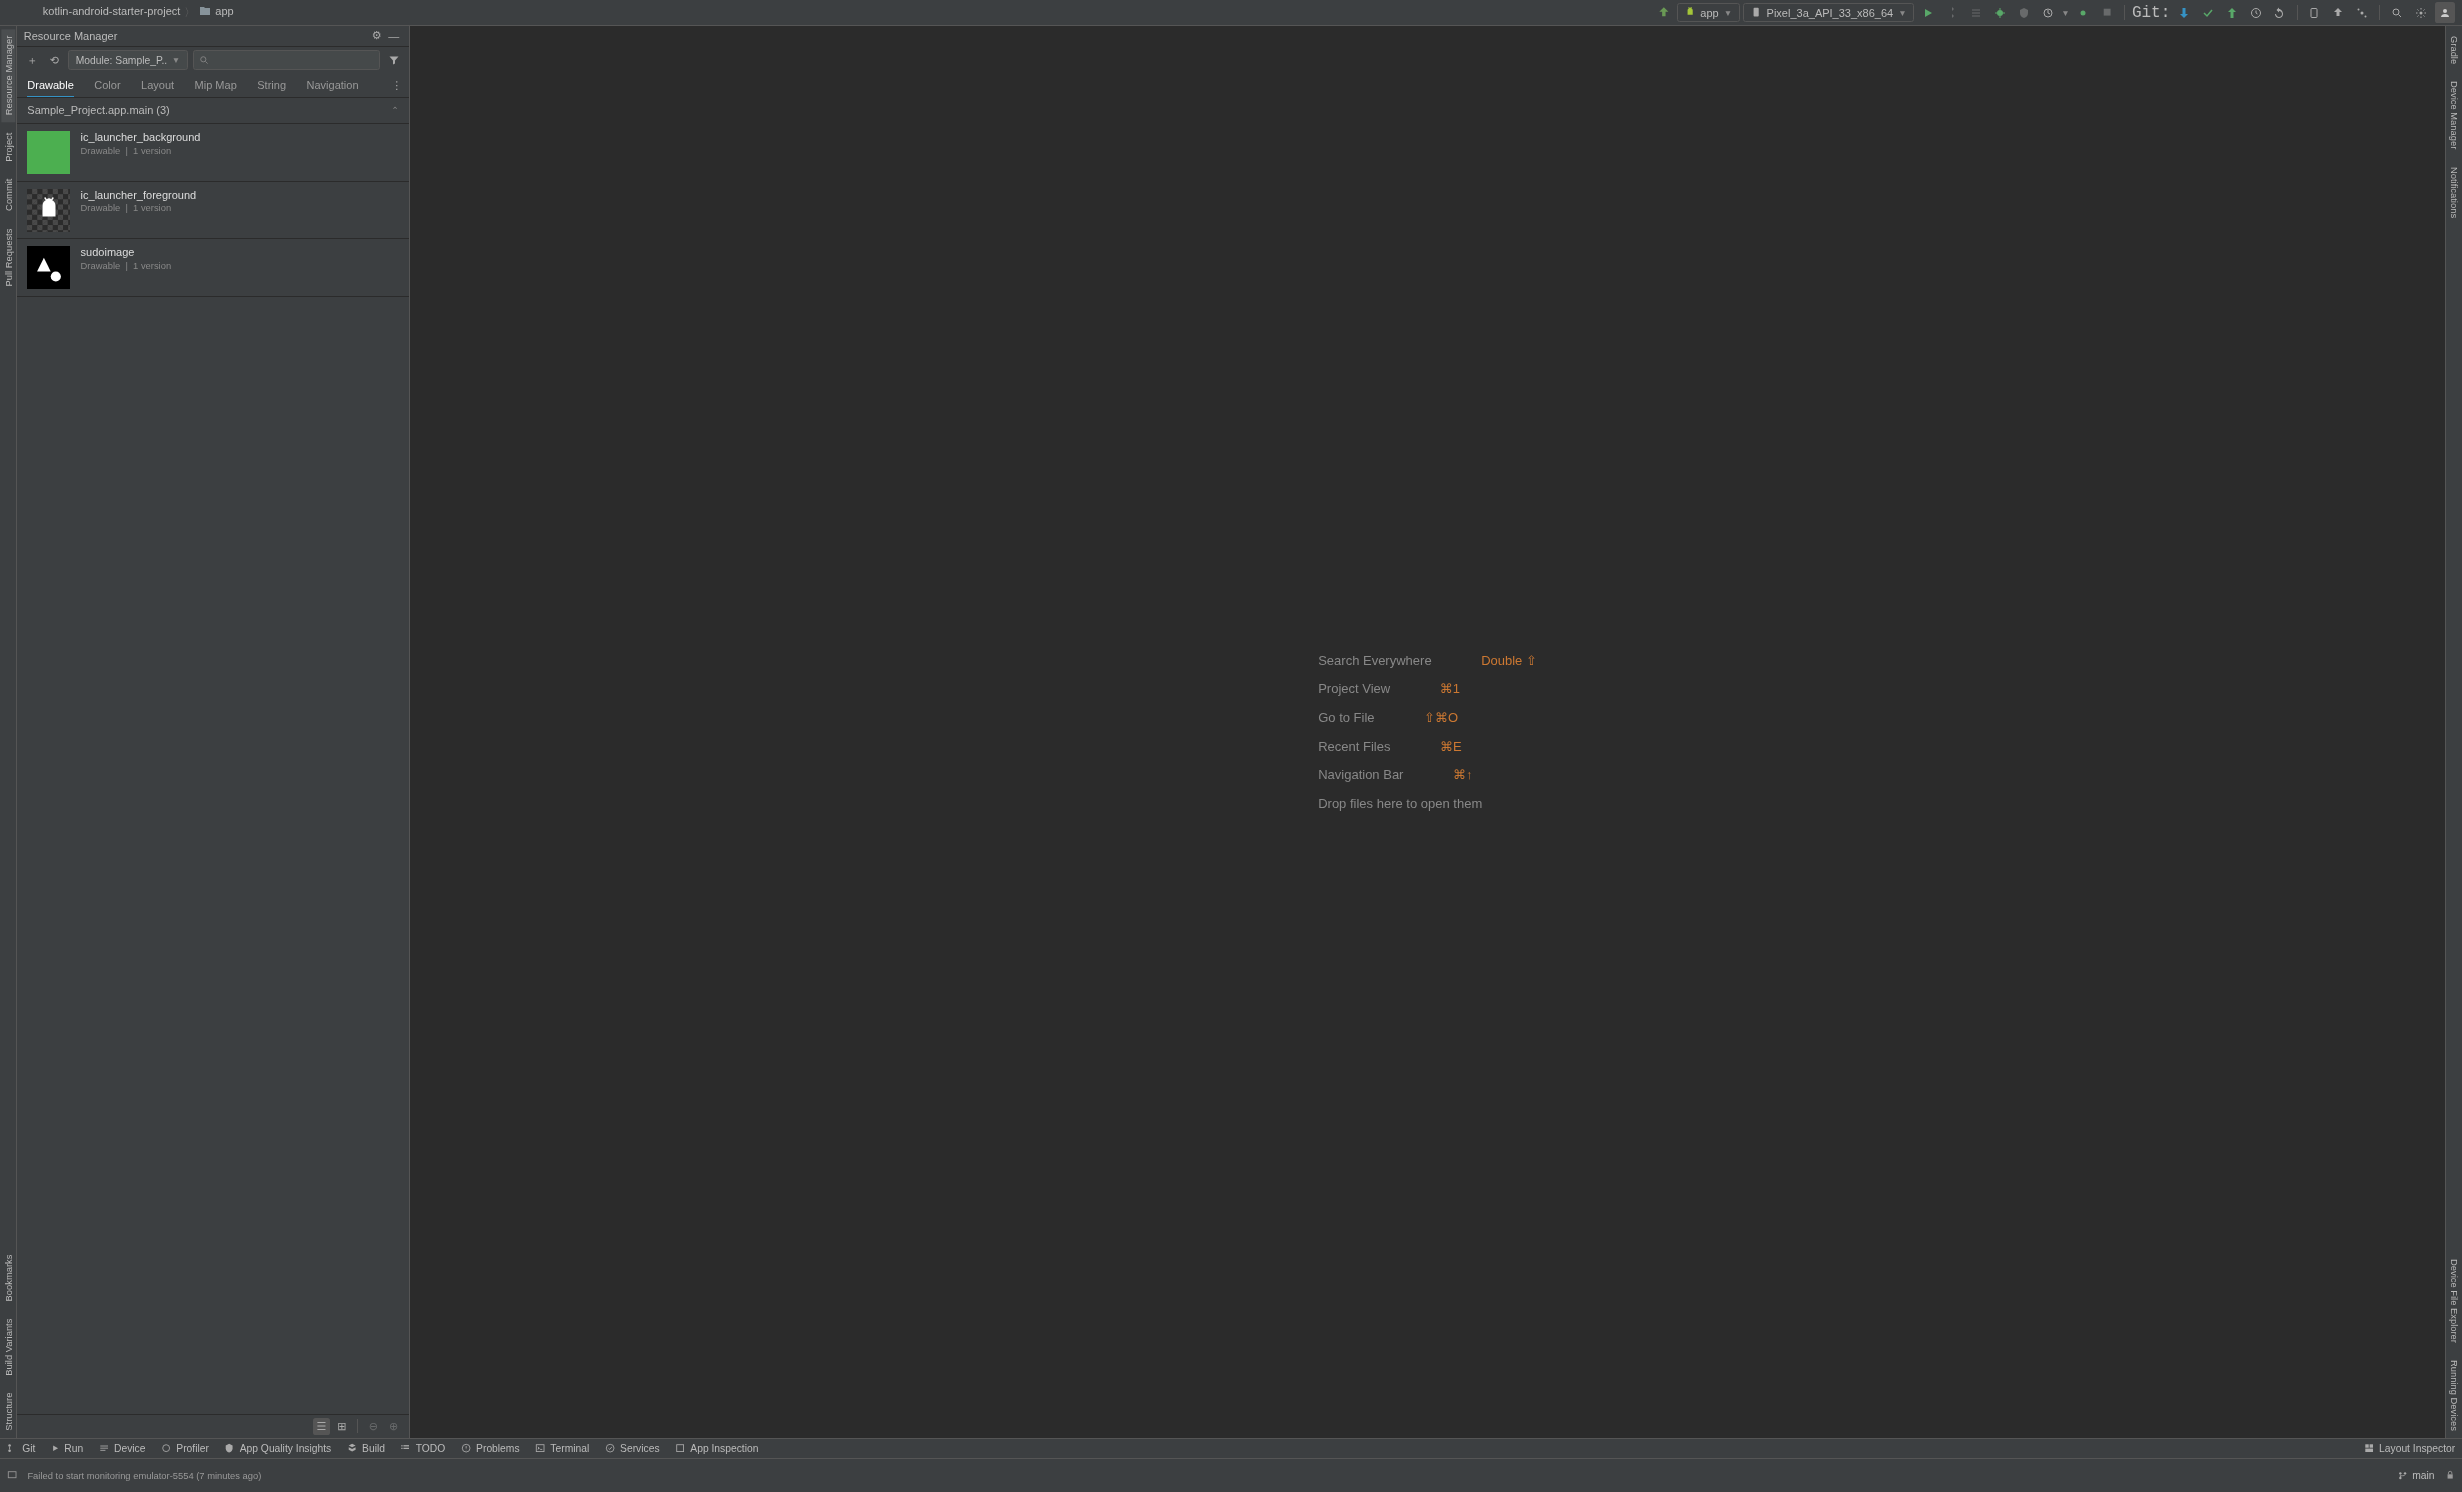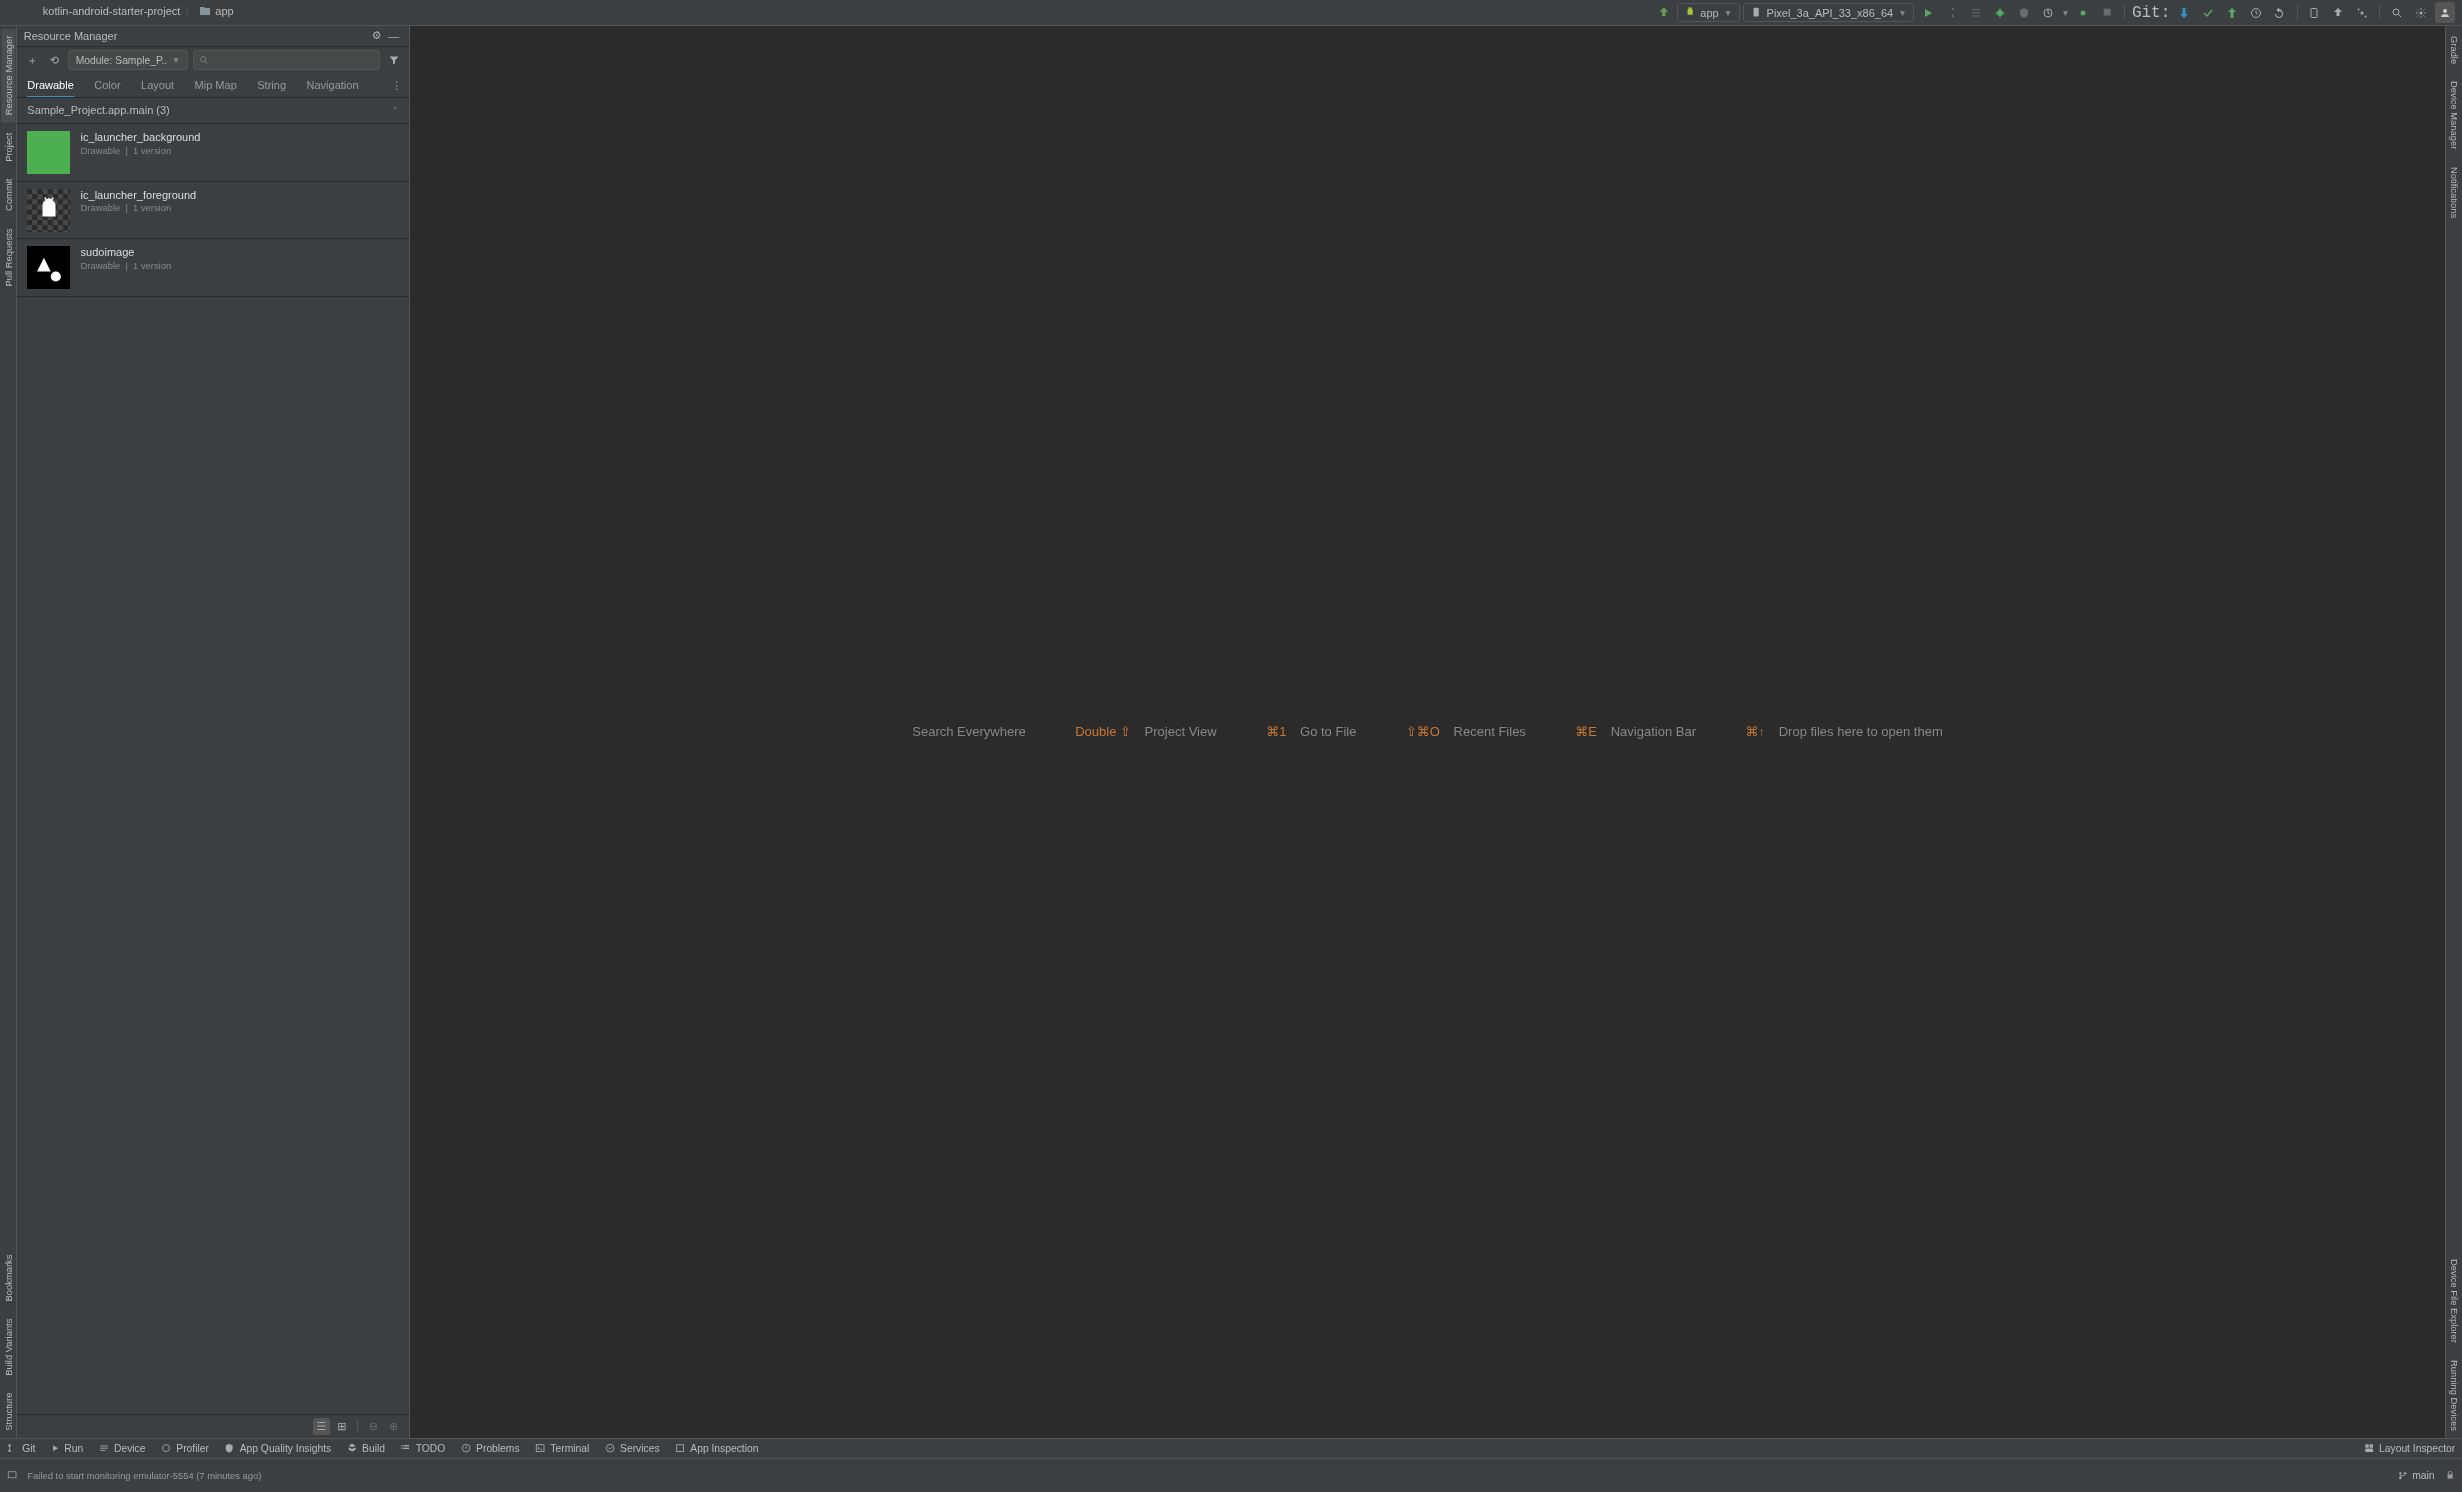--- a/index.html
+++ b/index.html
@@ -35,21 +35,21 @@
 .resource-list { flex: 1; overflow-y: auto; }
 .resource-item { display: flex; align-items: flex-start; padding: 6.8px 10.3px; gap: 10.3px; border-bottom: 0.9px solid #2b2b2b; cursor: pointer; }
 .resource-thumb { width: 43px; height: 43px; background: #2b2b2b; display: flex; align-items: center; justify-content: center; flex-shrink: 0; }
 .resource-info { display: flex; flex-direction: column; gap: 1.7px; }
 .resource-name { color: #ddd; font-size: 11px; }
 .resource-meta { color: #888; font-size: 9.4px; }
 .panel-footer { height: 24px; border-top: 0.9px solid #2b2b2b; display: flex; align-items: center; justify-content: flex-end; padding: 0 6.8px; gap: 3.4px; }
 .view-btn { width: 17px; height: 17px; color: #aaa; cursor: pointer; display:flex; align-items:center; justify-content:center; border-radius:2.6px; }
 .view-btn.active { background: #555; }
 .editor-area { flex: 1; background: #2b2b2b; display: flex; align-items: center; justify-content: center; }
-.empty-state { display: flex; flex-direction: row; gap: 13.7px; color: #888; font-size: 13px; }
+.empty-state { display: flex; flex-direction: column; gap: 13.7px; color: #888; font-size: 13px; }
 .empty-row { display: flex; gap: 8.5px; }
 .shortcut { color: #cc7832; margin-left: 41px; }
 .bottom-bar { height: 20.5px; background: #3c3f41; border-top: 0.9px solid #555; display: flex; align-items: center; padding: 0 6.8px; gap: 15.4px; }
 .bottom-item { display: flex; align-items: center; gap: 5.1px; color: #bbb; font-size: 10.3px; cursor: pointer; }
 .bottom-spacer { flex: 1; }
 .status-bar { height: 34px; background: #3c3f41; border-top: 0.9px solid #555; display: flex; align-items: center; padding: 0 6.8px; gap: 10.3px; font-size: 9.4px; color: #999; }
 .status-spacer { flex: 1; }
 .git-label { color: #bbb; font-size: 16px; font-family: Liberation Mono, monospace; }
 .checker-bg { background-image: linear-gradient(45deg,#4a4a4a 25%,transparent 25%),linear-gradient(-45deg,#4a4a4a 25%,transparent 25%),linear-gradient(45deg,transparent 75%,#4a4a4a 75%),linear-gradient(-45deg,transparent 75%,#4a4a4a 75%); background-size:10.3px 10.3px; background-position:0 0,0 5.1px,5.1px -5.1px,-5.1px 0; }
 .green-square { background:#4caf50; width:100%; height:100%; }

